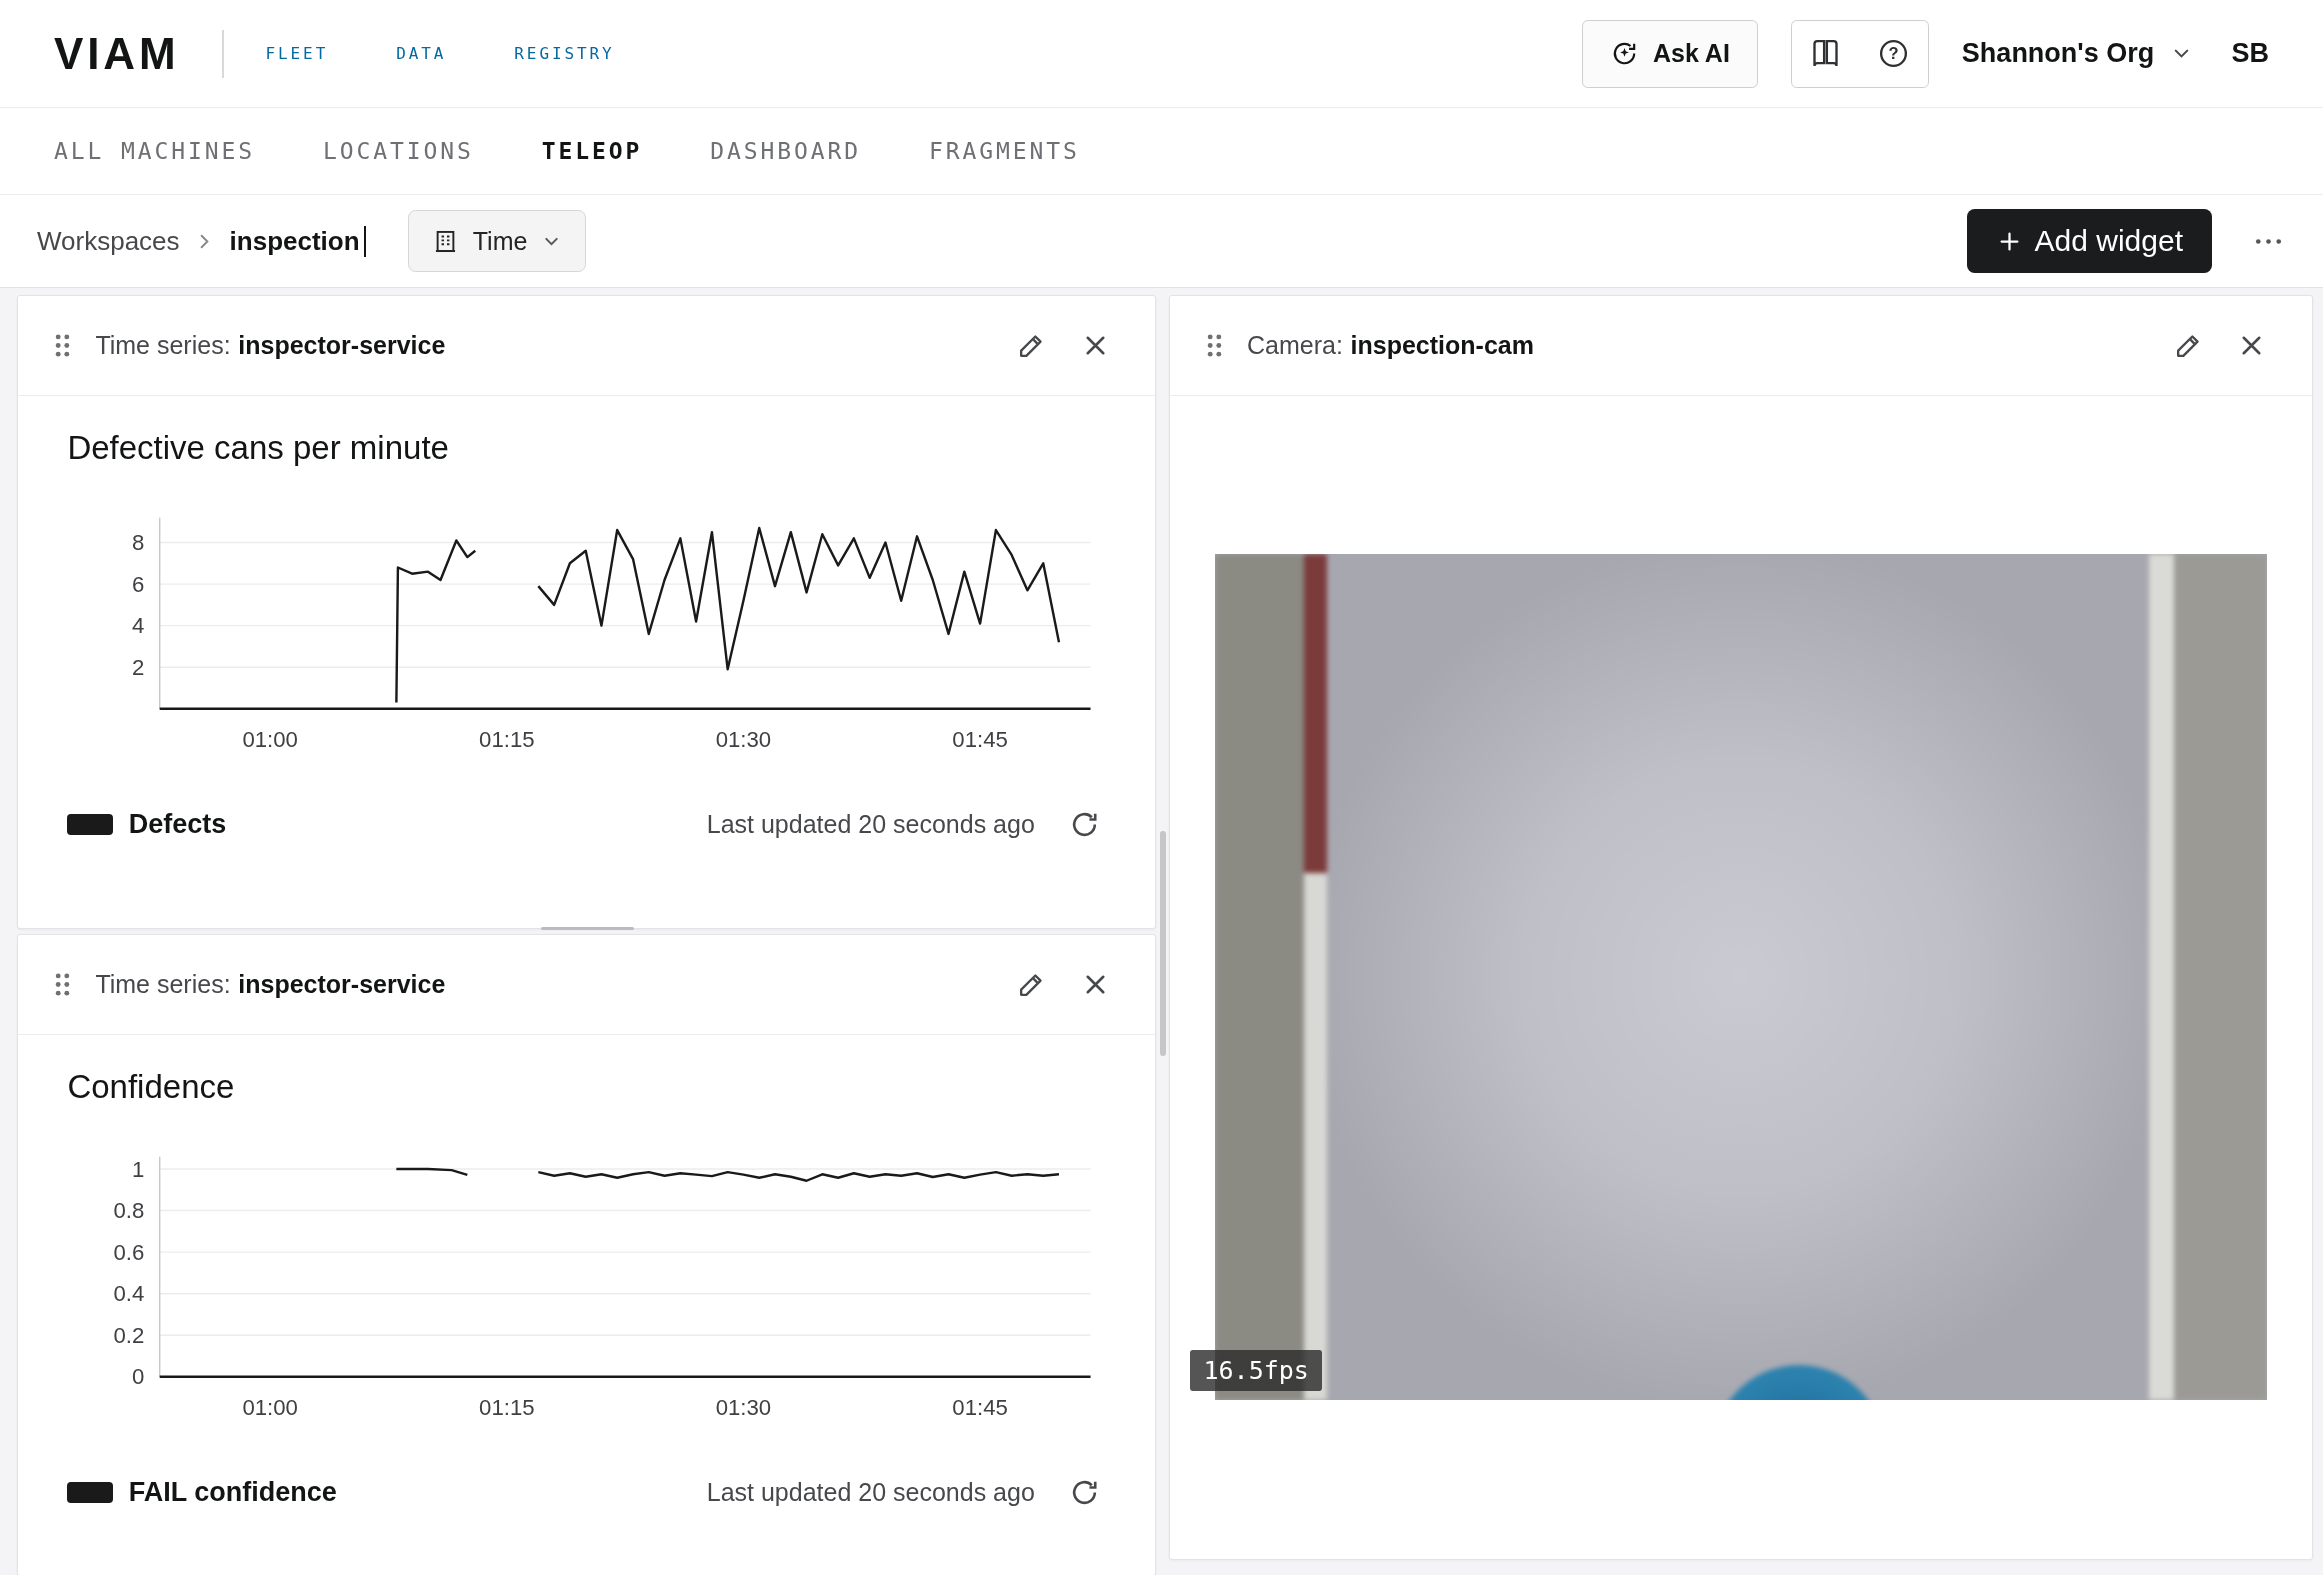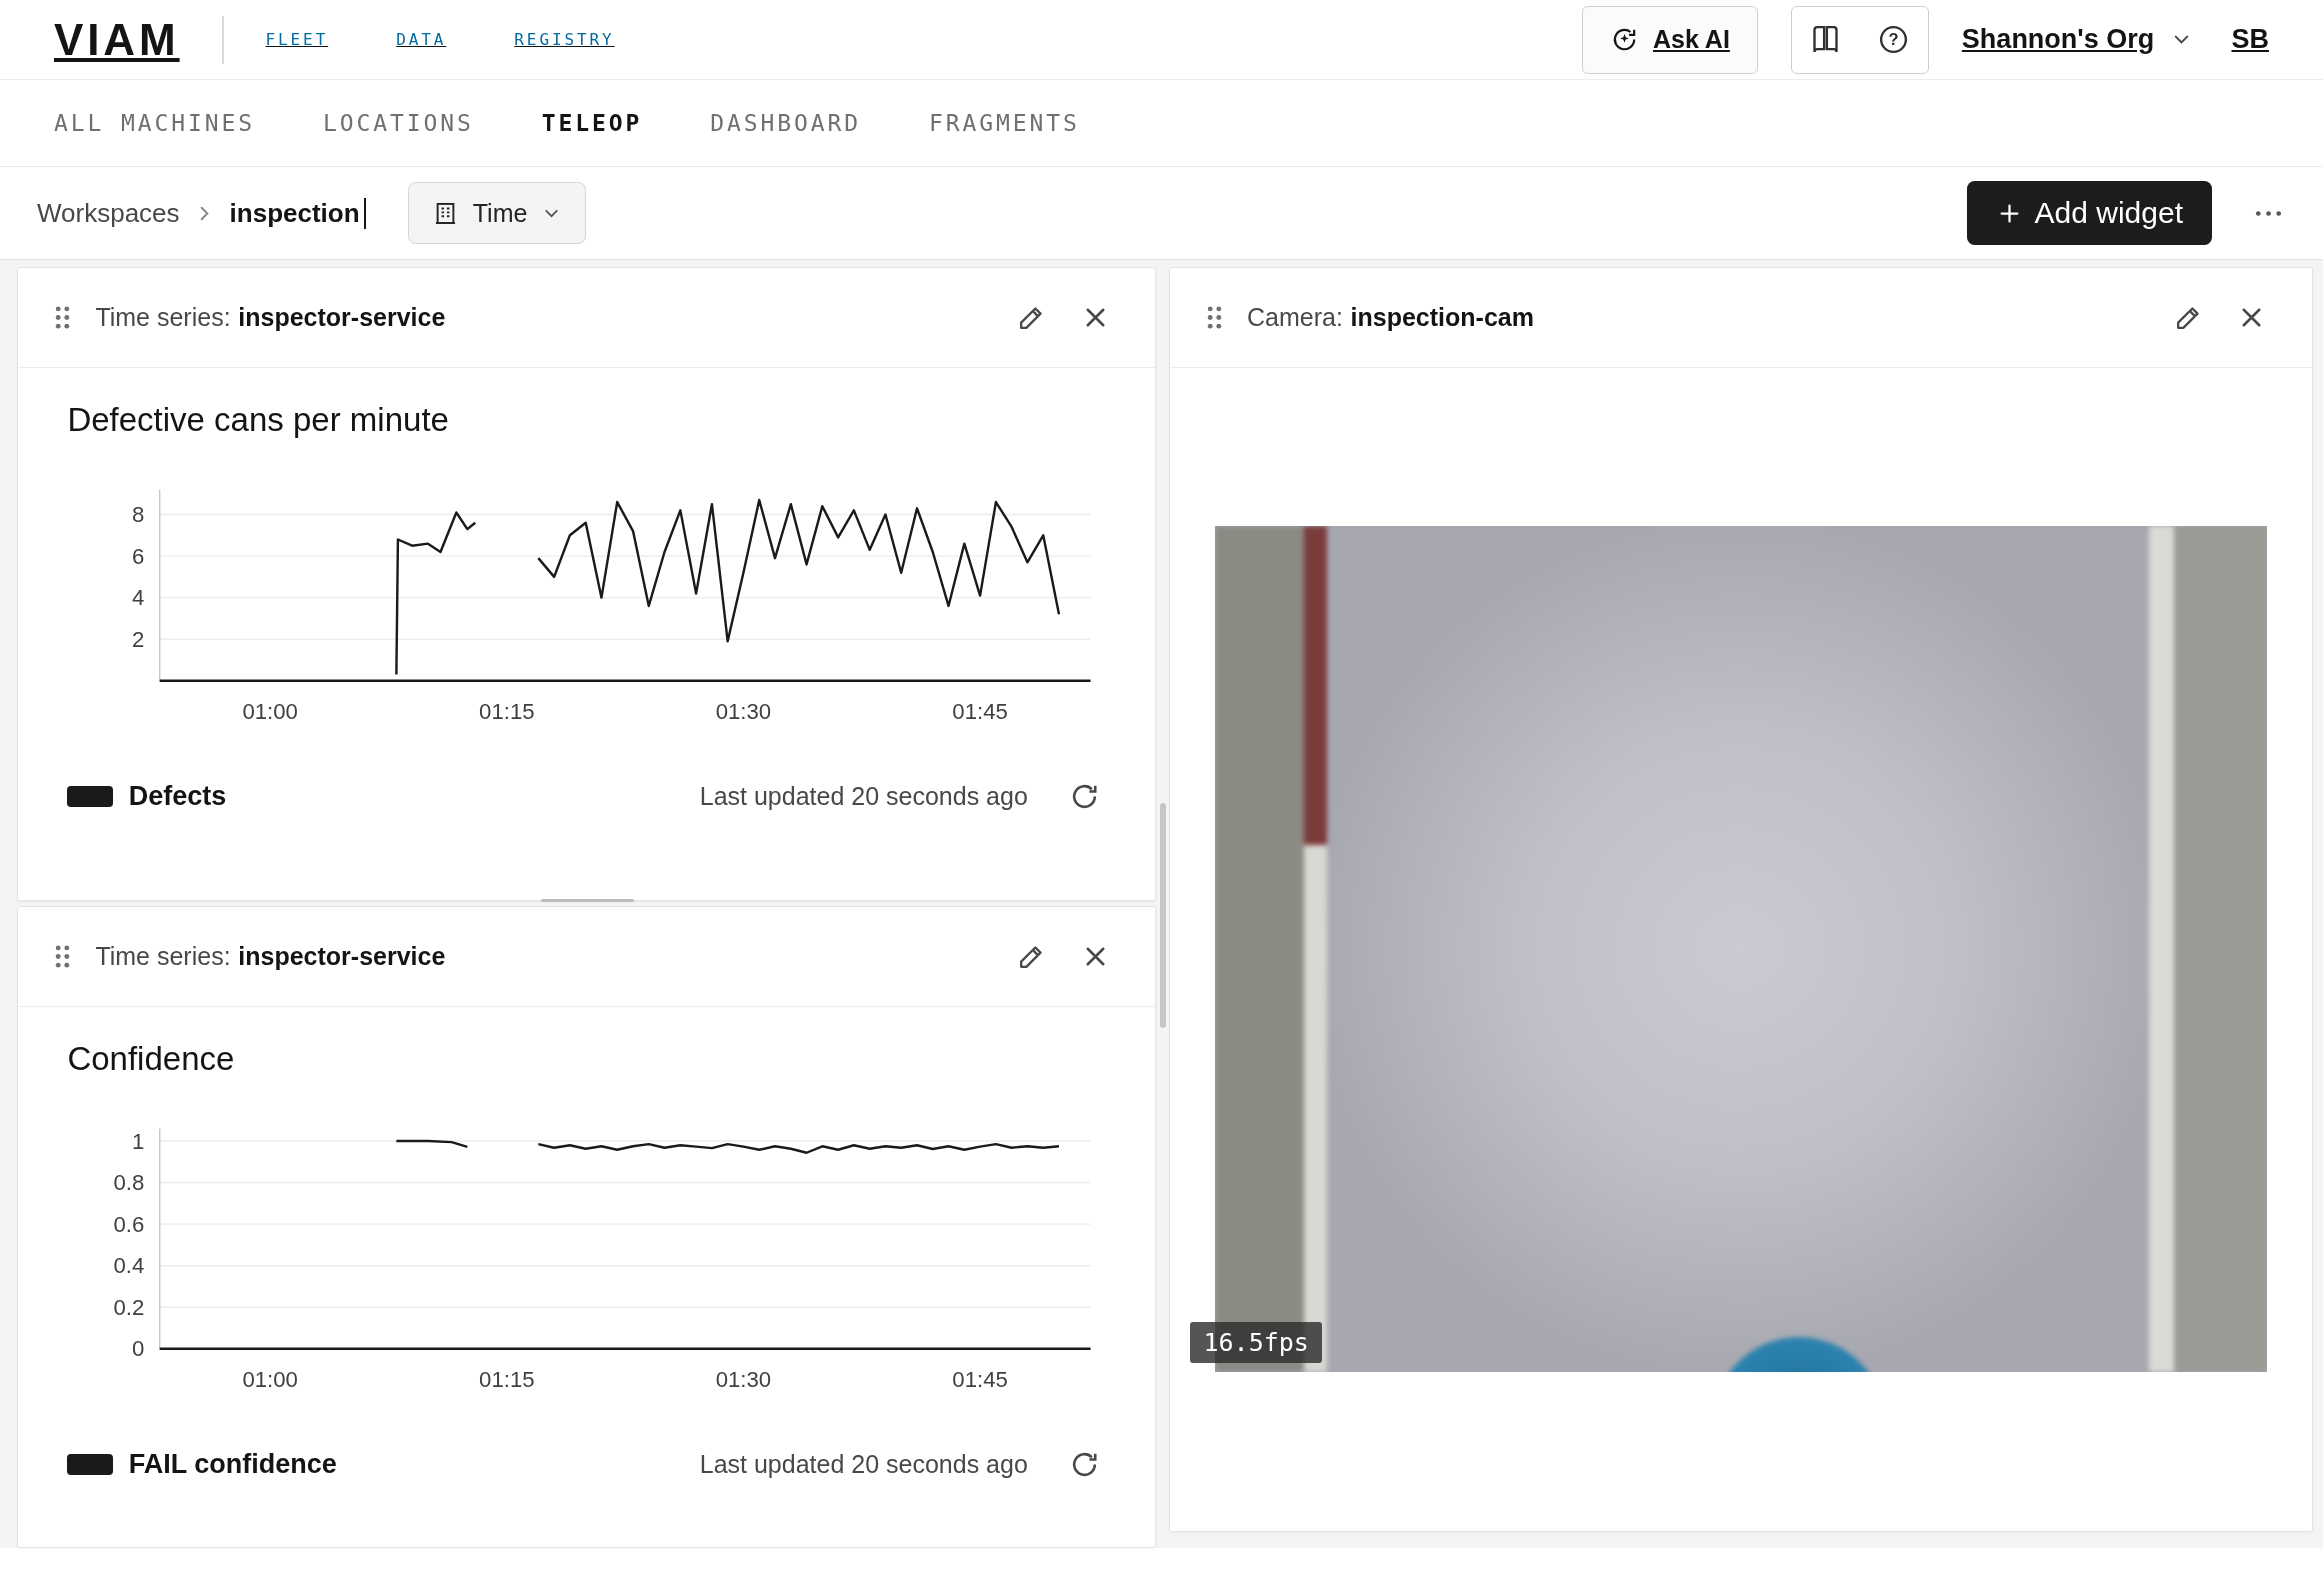--- a/index.html
+++ b/index.html
@@ -1,21 +1,21 @@
 <!DOCTYPE html>
 <html><head>
 <meta charset="utf-8">
 <style>
   * { box-sizing: border-box; margin: 0; padding: 0; }
   html,body { width: 2323px; height: 1576px; overflow: hidden; background: #ffffff;
     font-family: "Liberation Sans", sans-serif; color: #131414; }
 
   
-  .topnav { height: 80px; display: flex; align-items: center; padding: 0 54px;
-    background: #fff; border-bottom: 1px solid #ececee; text-decoration: underline; }
+  .topnav { height: 108px; display: flex; align-items: center; padding: 0 54px;
+    background: #fff; border-bottom: 1px solid #ececee; }
   .logo { font-size: 44px; font-weight: 900; letter-spacing: 3.9px; cursor: pointer; }
   .vdiv { width: 1.9px; height: 48px; background: #d9d9db; margin: 0 42px; }
   .mainnav { display: flex; gap: 68px; }
   .mainnav a { font-family: "DejaVu Sans Mono", monospace; font-size: 16px;
     letter-spacing: 2.9px; color: #0369a1; text-decoration: none; cursor: pointer; }
   .nav-right { margin-left: auto; display: flex; align-items: center; gap: 33px; }
   .askai { display: flex; align-items: center; gap: 13.5px; height: 68px; padding: 0 27px;
     background: #fbfbfc; border: 1px solid #cfcfd2; border-radius: 5.8px; font-size: 25px;
     font-weight: 600; color: #131414; cursor: pointer; font-family: inherit; text-align: center; }
   .icon-group { display: flex; align-items: center; height: 68px; border: 1px solid #cfcfd2;
@@ -73,21 +73,21 @@
   .icon-btn { background: none; border: none; color: #47484c; cursor: pointer;
     display: flex; align-items: center; padding: 5.8px; }
 
   .ts-body { padding: 0 49px; }
   .chart-title { font-size: 33px; font-weight: 500; color: #131414; margin-top: 33px; }
   .chart { width: 100%; margin-top: 35px; }
   .legend-row { display: flex; align-items: center; margin-top: 35px; }
   .legend-swatch { width: 46px; height: 21px; background: #1a1a1a; border-radius: 3.9px; }
   .legend-label { font-size: 27px; font-weight: 700; margin-left: 15.4px; }
   .legend-row .spacer { flex: 1; }
-  .updated { font-size: 25px; color: #47484b; margin-right: 34px; }
+  .updated { font-size: 25px; color: #47484b; margin-right: 27px; }
 
   
   .row-resize { position: absolute; left: 541px; top: 635px; width: 93px; height: 17.4px;
     cursor: row-resize; }
   .row-resize span { display: block; height: 2.9px; background: #bcbcbf; border-radius: 1.9px;
     margin: 3.9px 0; }
   .col-resize { position: absolute; left: 1160px; top: 543px; width: 5.8px; height: 225px;
     background: #c6c6c9; border-radius: 2.9px; cursor: col-resize; }
 
   

